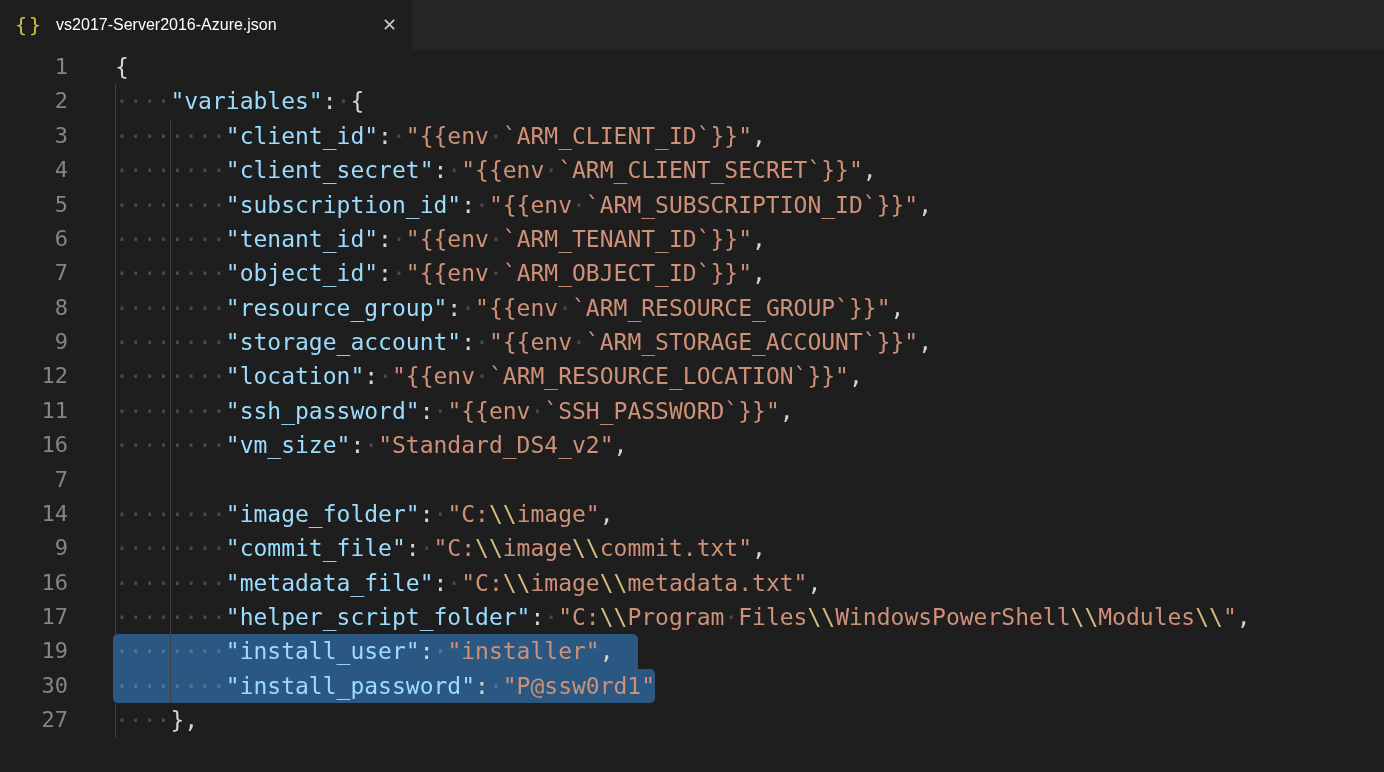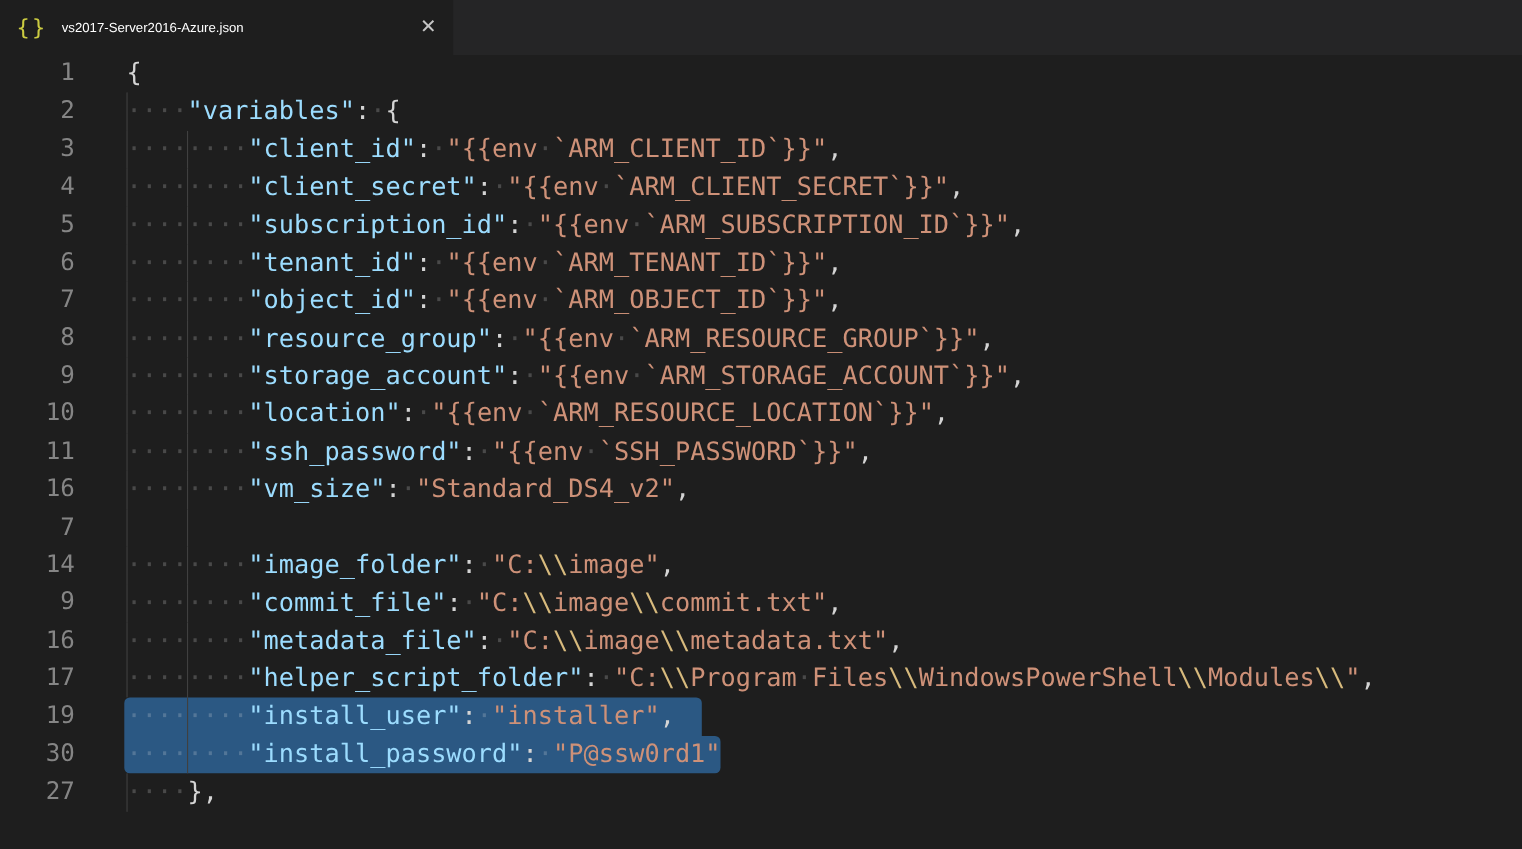--- a/index.html
+++ b/index.html
@@ -16,21 +16,21 @@
     display:flex;align-items:center;padding:0 15px;
     cursor:pointer;
   }
   .tab-icon{
     color:var(--json-icon,#cbcb41);
     font:20px "DejaVu Sans Mono",monospace;
     letter-spacing:2px;flex:none;
   }
   .tab-label{
     color:var(--tab-fg,#ffffff);
-    font-size:12px;margin-left:13px;white-space:nowrap;flex:none;
+    font-size:16px;margin-left:13px;white-space:nowrap;flex:none;
   }
   .tab-close{
     margin-left:auto;flex:none;
     color:var(--close-fg,#c5c5c5);
     font:18px "DejaVu Sans",sans-serif;font-weight:bold;
     cursor:pointer;line-height:1;
   }
   
   .editor{
     position:relative;
@@ -104,21 +104,21 @@
       </div>
       <div class="line">
         <div class="ln">8</div>
         <div class="code"><div class="guide g0"></div><div class="guide g1"></div><span class="ws">········</span><span class="tk-key">"resource_group"</span><span class="tk-punct">:</span><span class="ws">·</span><span class="tk-str">"{{env</span><span class="ws">·</span><span class="tk-str">`ARM_RESOURCE_GROUP`}}"</span><span class="tk-punct">,</span></div>
       </div>
       <div class="line">
         <div class="ln">9</div>
         <div class="code"><div class="guide g0"></div><div class="guide g1"></div><span class="ws">········</span><span class="tk-key">"storage_account"</span><span class="tk-punct">:</span><span class="ws">·</span><span class="tk-str">"{{env</span><span class="ws">·</span><span class="tk-str">`ARM_STORAGE_ACCOUNT`}}"</span><span class="tk-punct">,</span></div>
       </div>
       <div class="line">
-        <div class="ln">10</div>
+        <div class="ln">12</div>
         <div class="code"><div class="guide g0"></div><div class="guide g1"></div><span class="ws">········</span><span class="tk-key">"location"</span><span class="tk-punct">:</span><span class="ws">·</span><span class="tk-str">"{{env</span><span class="ws">·</span><span class="tk-str">`ARM_RESOURCE_LOCATION`}}"</span><span class="tk-punct">,</span></div>
       </div>
       <div class="line">
         <div class="ln">11</div>
         <div class="code"><div class="guide g0"></div><div class="guide g1"></div><span class="ws">········</span><span class="tk-key">"ssh_password"</span><span class="tk-punct">:</span><span class="ws">·</span><span class="tk-str">"{{env</span><span class="ws">·</span><span class="tk-str">`SSH_PASSWORD`}}"</span><span class="tk-punct">,</span></div>
       </div>
       <div class="line">
         <div class="ln">16</div>
         <div class="code"><div class="guide g0"></div><div class="guide g1"></div><span class="ws">········</span><span class="tk-key">"vm_size"</span><span class="tk-punct">:</span><span class="ws">·</span><span class="tk-str">"Standard_DS4_v2"</span><span class="tk-punct">,</span></div>
       </div>

